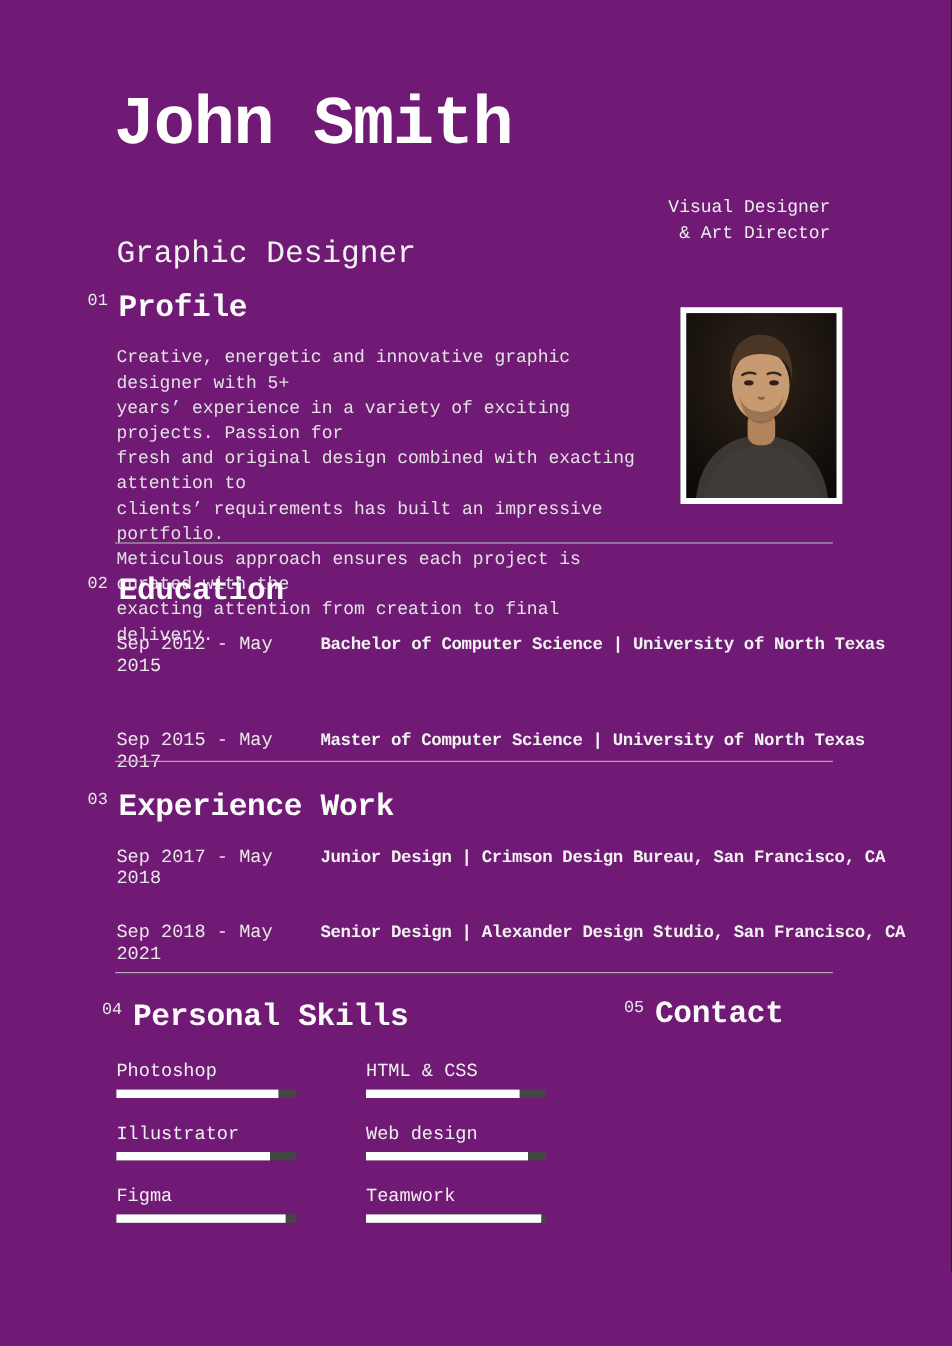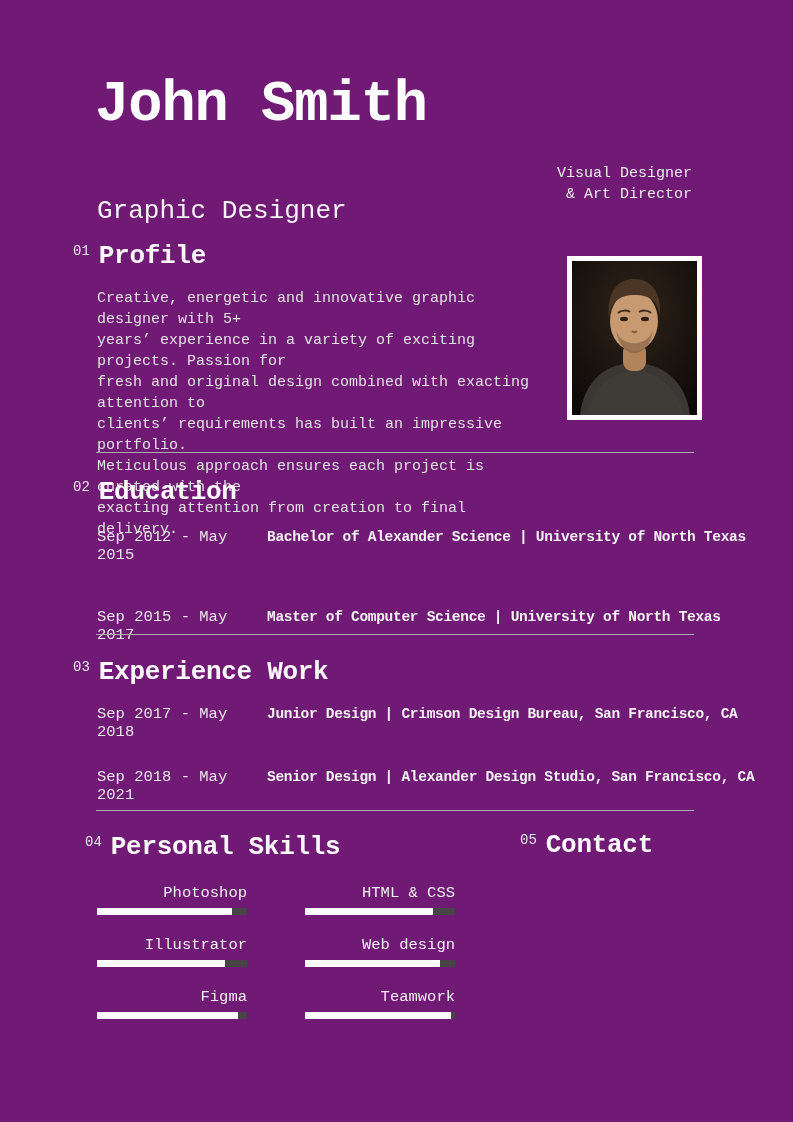--- a/index.html
+++ b/index.html
@@ -47,21 +47,21 @@
   
   .rows{position:absolute;left:97px;display:flex;flex-direction:column;}
   .rows.edu{top:528px;gap:44px;}
   .rows.exp{top:705px;gap:27px;}
   .t-row{display:flex;align-items:baseline;}
   .t-date{flex:none;width:170px;font-size:15.5px;color:#E8E8E8;}
   .t-detail{font-size:14.5px;font-weight:700;letter-spacing:-0.3px;white-space:nowrap;color:#F2F2F2;}
   
   .skills-grid{position:absolute;left:97px;top:884px;display:flex;gap:58px;}
   .skill-col{display:flex;flex-direction:column;}
-  .skill{width:150px;margin-bottom:21px;text-align:right;}
+  .skill{width:150px;margin-bottom:21px;}
   .skill-label{font-size:15.5px;line-height:18px;color:#EFEFEF;}
   .skill-track{margin-top:6px;height:7px;background:#454545;}
   .skill-fill{height:7px;background:#FFFFFF;}
   
   .contact-list{position:absolute;left:545px;top:897px;display:flex;flex-direction:column;gap:28px;}
   .contact-item{font-size:15.5px;line-height:20px;color:#EDEDED;}
 </style>
 </head>
 <body>
 
@@ -108,21 +108,21 @@
 
   <div class="divider div-1"></div>
 
   <div class="sec-head" style="left:73px;top:479px;">
     <span class="sec-num">02</span>
     <h2 class="sec-title">Education</h2>
   </div>
   <div class="rows edu">
     <div class="t-row">
       <span class="t-date">Sep 2012 - May 2015</span>
-      <span class="t-detail">Bachelor of Alexander Science | University of North Texas</span>
+      <span class="t-detail">Bachelor of Computer Science | University of North Texas</span>
     </div>
     <div class="t-row">
       <span class="t-date">Sep 2015 - May 2017</span>
       <span class="t-detail">Master of Computer Science | University of North Texas</span>
     </div>
   </div>
 
   <div class="divider div-2"></div>
 
   <div class="sec-head" style="left:73px;top:659px;">

